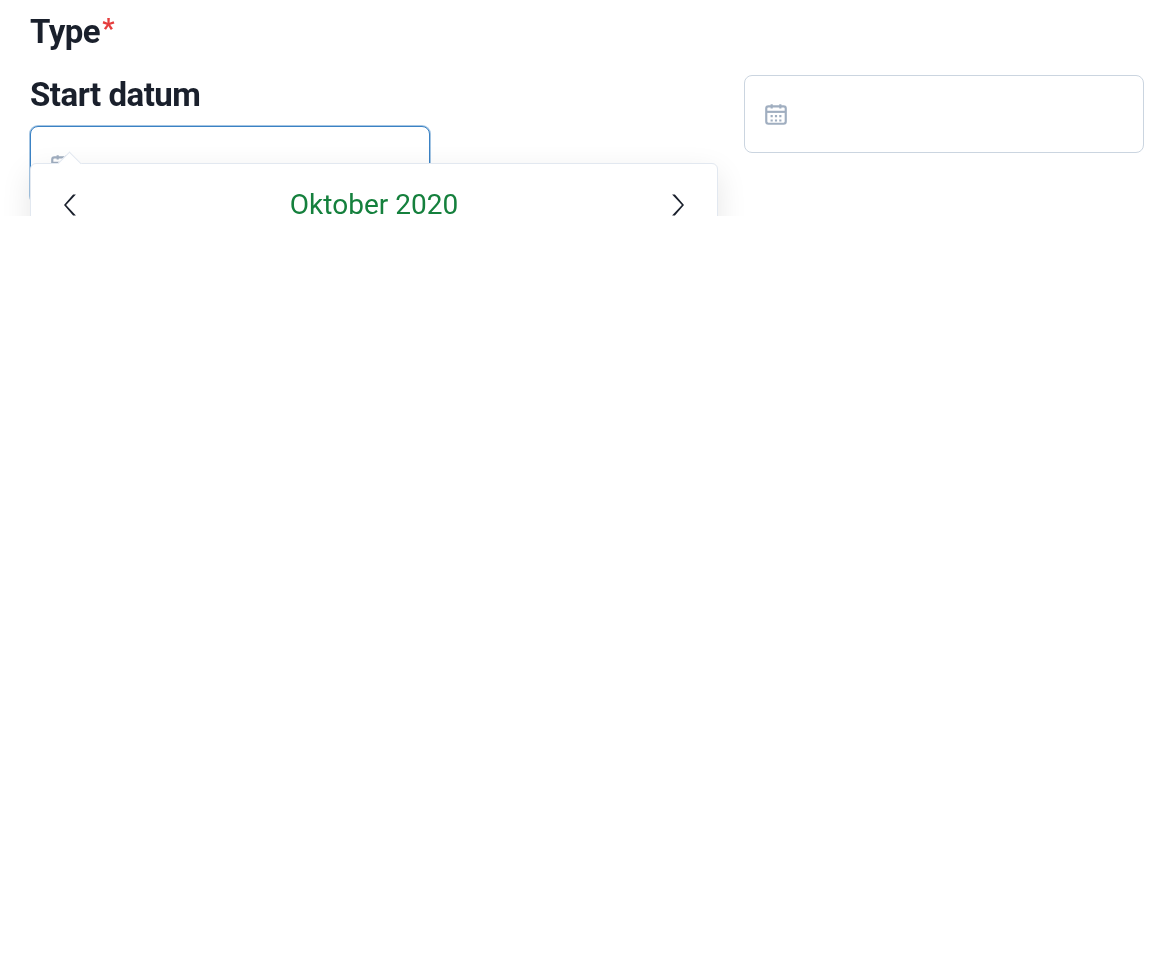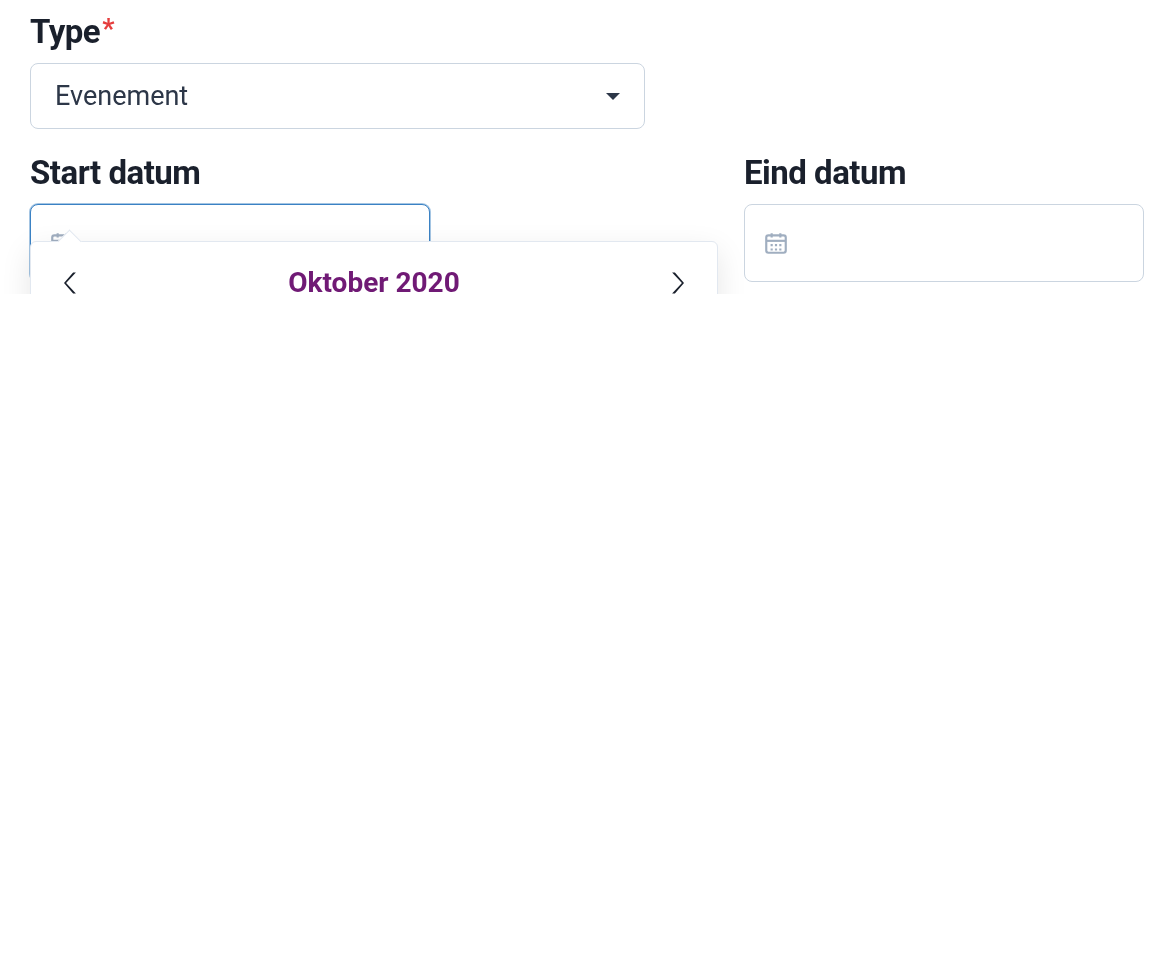--- a/index.html
+++ b/index.html
@@ -106,22 +106,22 @@
     }
     .dp-nav {
       cursor: pointer;
       color: #1a202c;
       width: 20px; height: 28px;
       display: flex; align-items: center; justify-content: center;
     }
     .dp-nav svg { width: 14px; height: 24px; }
     .dp-title {
       font-size: 28px;
-      font-weight: 700;
-      color: #701a75;
+      font-weight: 400;
+      color: #15803d;
     }
     .dp-grid {
       display: grid;
       grid-template-columns: repeat(7, 1fr);
       padding: 0 28px 8px 28px;
     }
     .dp-dow {
       text-align: center;
       font-size: 26px;
       font-weight: 700;
@@ -145,43 +145,38 @@
     .dp-cell.muted { color: #c0ccd6; background: #fff; cursor: default; }
     .dp-grid .dp-cell:nth-child(7n+1) { border-left: none; }
   </style>
 </head>
 <body>
 
 <div class="field-group">
   <label class="field-label">
     <span>Type</span><span class="req">*</span>
   </label>
-  <div class="select-wrap">
-    <span class="select-value">Evenement</span>
-    <span class="caret"></span>
-  </div>
 </div>
 
 <div class="dates-row">
 
   <div class="date-col">
     <label class="field-label">Start datum</label>
     <div class="date-input focused">
       <svg class="cal-icon" viewBox="0 0 24 24" fill="none" stroke="currentColor" stroke-width="2">
         <rect x="3" y="5" width="18" height="16" rx="2"></rect>
         <path d="M3 10h18"></path>
         <path d="M8 3v4M16 3v4"></path>
         <path d="M7 14h2M11 14h2M15 14h2M7 18h2M11 18h2M15 18h2"></path>
       </svg>
       <span></span>
     </div>
   </div>
 
   <div class="date-col">
-    <label class="field-label">Eind datum</label>
     <div class="date-input">
       <svg class="cal-icon" viewBox="0 0 24 24" fill="none" stroke="currentColor" stroke-width="2">
         <rect x="3" y="5" width="18" height="16" rx="2"></rect>
         <path d="M3 10h18"></path>
         <path d="M8 3v4M16 3v4"></path>
         <path d="M7 14h2M11 14h2M15 14h2M7 18h2M11 18h2M15 18h2"></path>
       </svg>
       <span></span>
     </div>
   </div>

